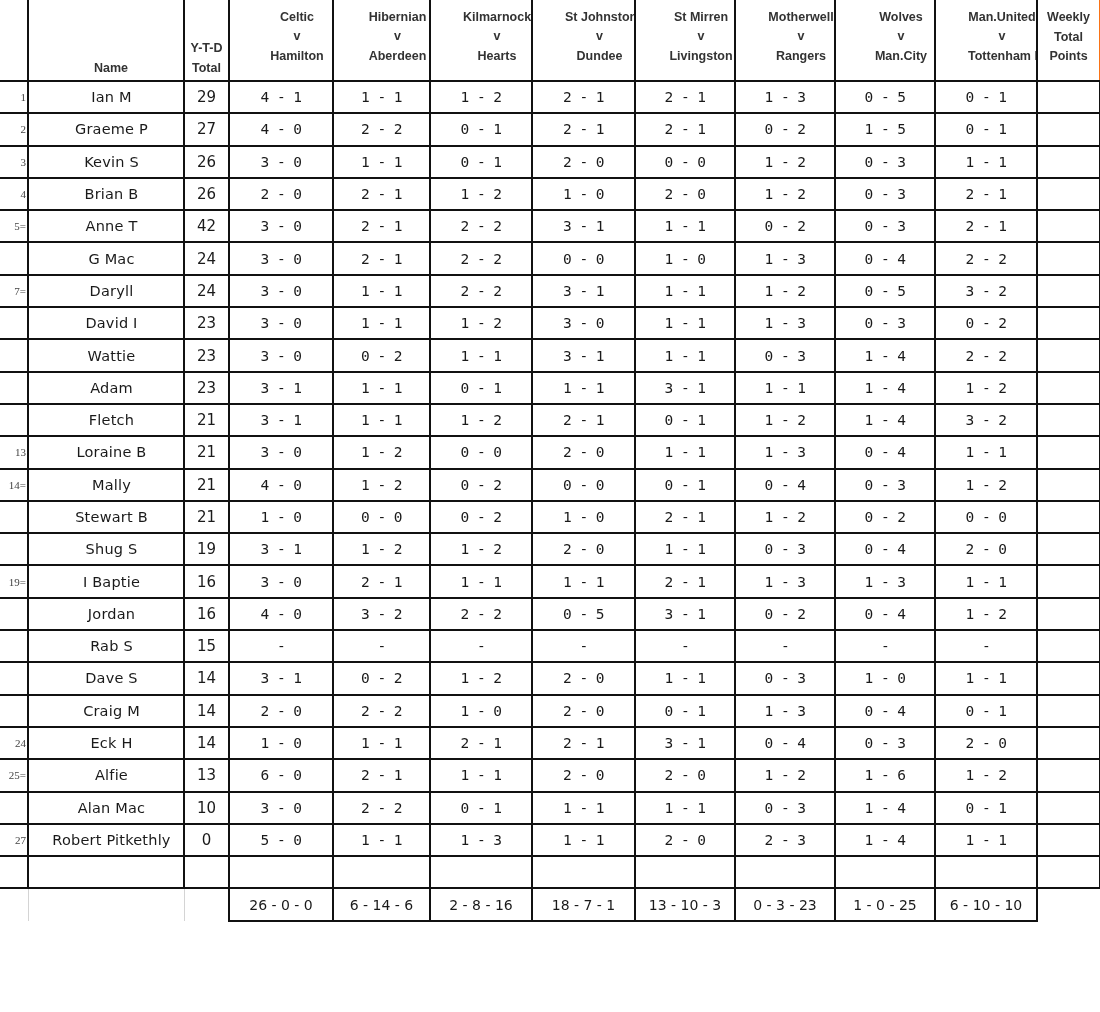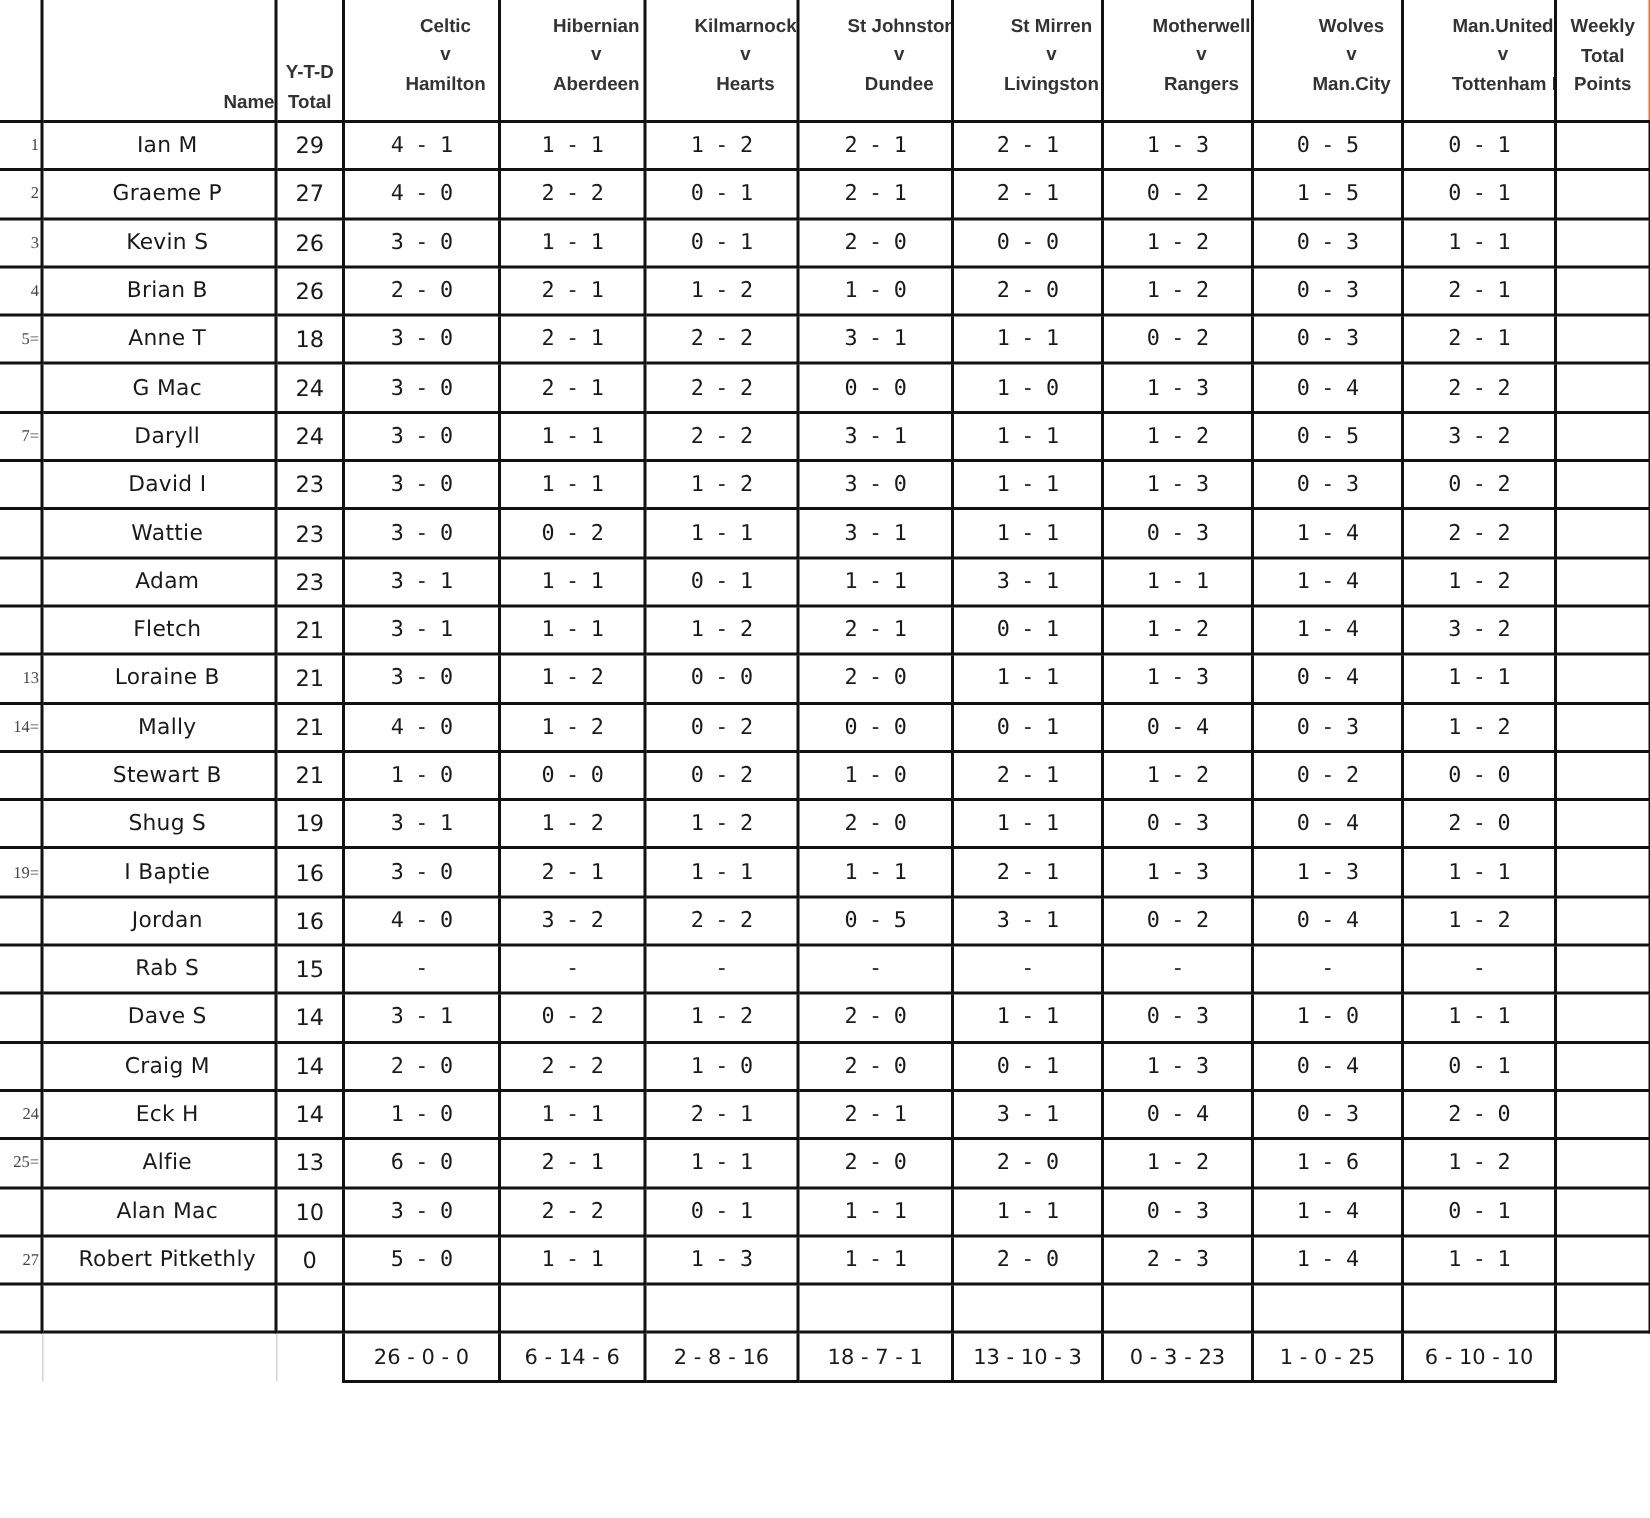--- a/index.html
+++ b/index.html
@@ -17,21 +17,21 @@
       font-weight:bold;
       font-size:12.5px;
       color:#333;
       line-height:19.5px;
       text-align:center;
       vertical-align:middle;
       border:2px solid #111;
       border-top:none;
     }
     th.rank { border-left:none; border-right:2px solid #111; }
-    th.name { text-align:right; vertical-align:bottom; padding-left:10px; padding-bottom:2px;margin-top:11px; }
+    th.name { text-align:center; vertical-align:bottom; padding-left:10px; padding-bottom:2px;margin-top:11px; }
     th.ytd { vertical-align:bottom; padding-bottom:2px;margin-left:16px; }
     th.weekly { vertical-align:top; border-right:2px solid #f97316; padding-top:8px; }
     th.match { padding-bottom:6px;padding-left:32px; }
     tbody td {
       height:30.3px;
       border:2px solid #111;
       font-family:"DejaVu Sans", sans-serif;
       font-size:14px;
       color:#1a1a1a;
       text-align:center;
@@ -197,21 +197,21 @@
     <td class="score">2 - 0</td>
     <td class="score">1 - 2</td>
     <td class="score">0 - 3</td>
     <td class="score">2 - 1</td>
     <td class="weekly"></td>
   </tr>
 
   <tr>
     <td class="rank">5=</td>
     <td class="name">Anne T</td>
-    <td class="ytd">18</td>
+    <td class="ytd">42</td>
     <td class="score">3 - 0</td>
     <td class="score">2 - 1</td>
     <td class="score">2 - 2</td>
     <td class="score">3 - 1</td>
     <td class="score">1 - 1</td>
     <td class="score">0 - 2</td>
     <td class="score">0 - 3</td>
     <td class="score">2 - 1</td>
     <td class="weekly"></td>
   </tr>

